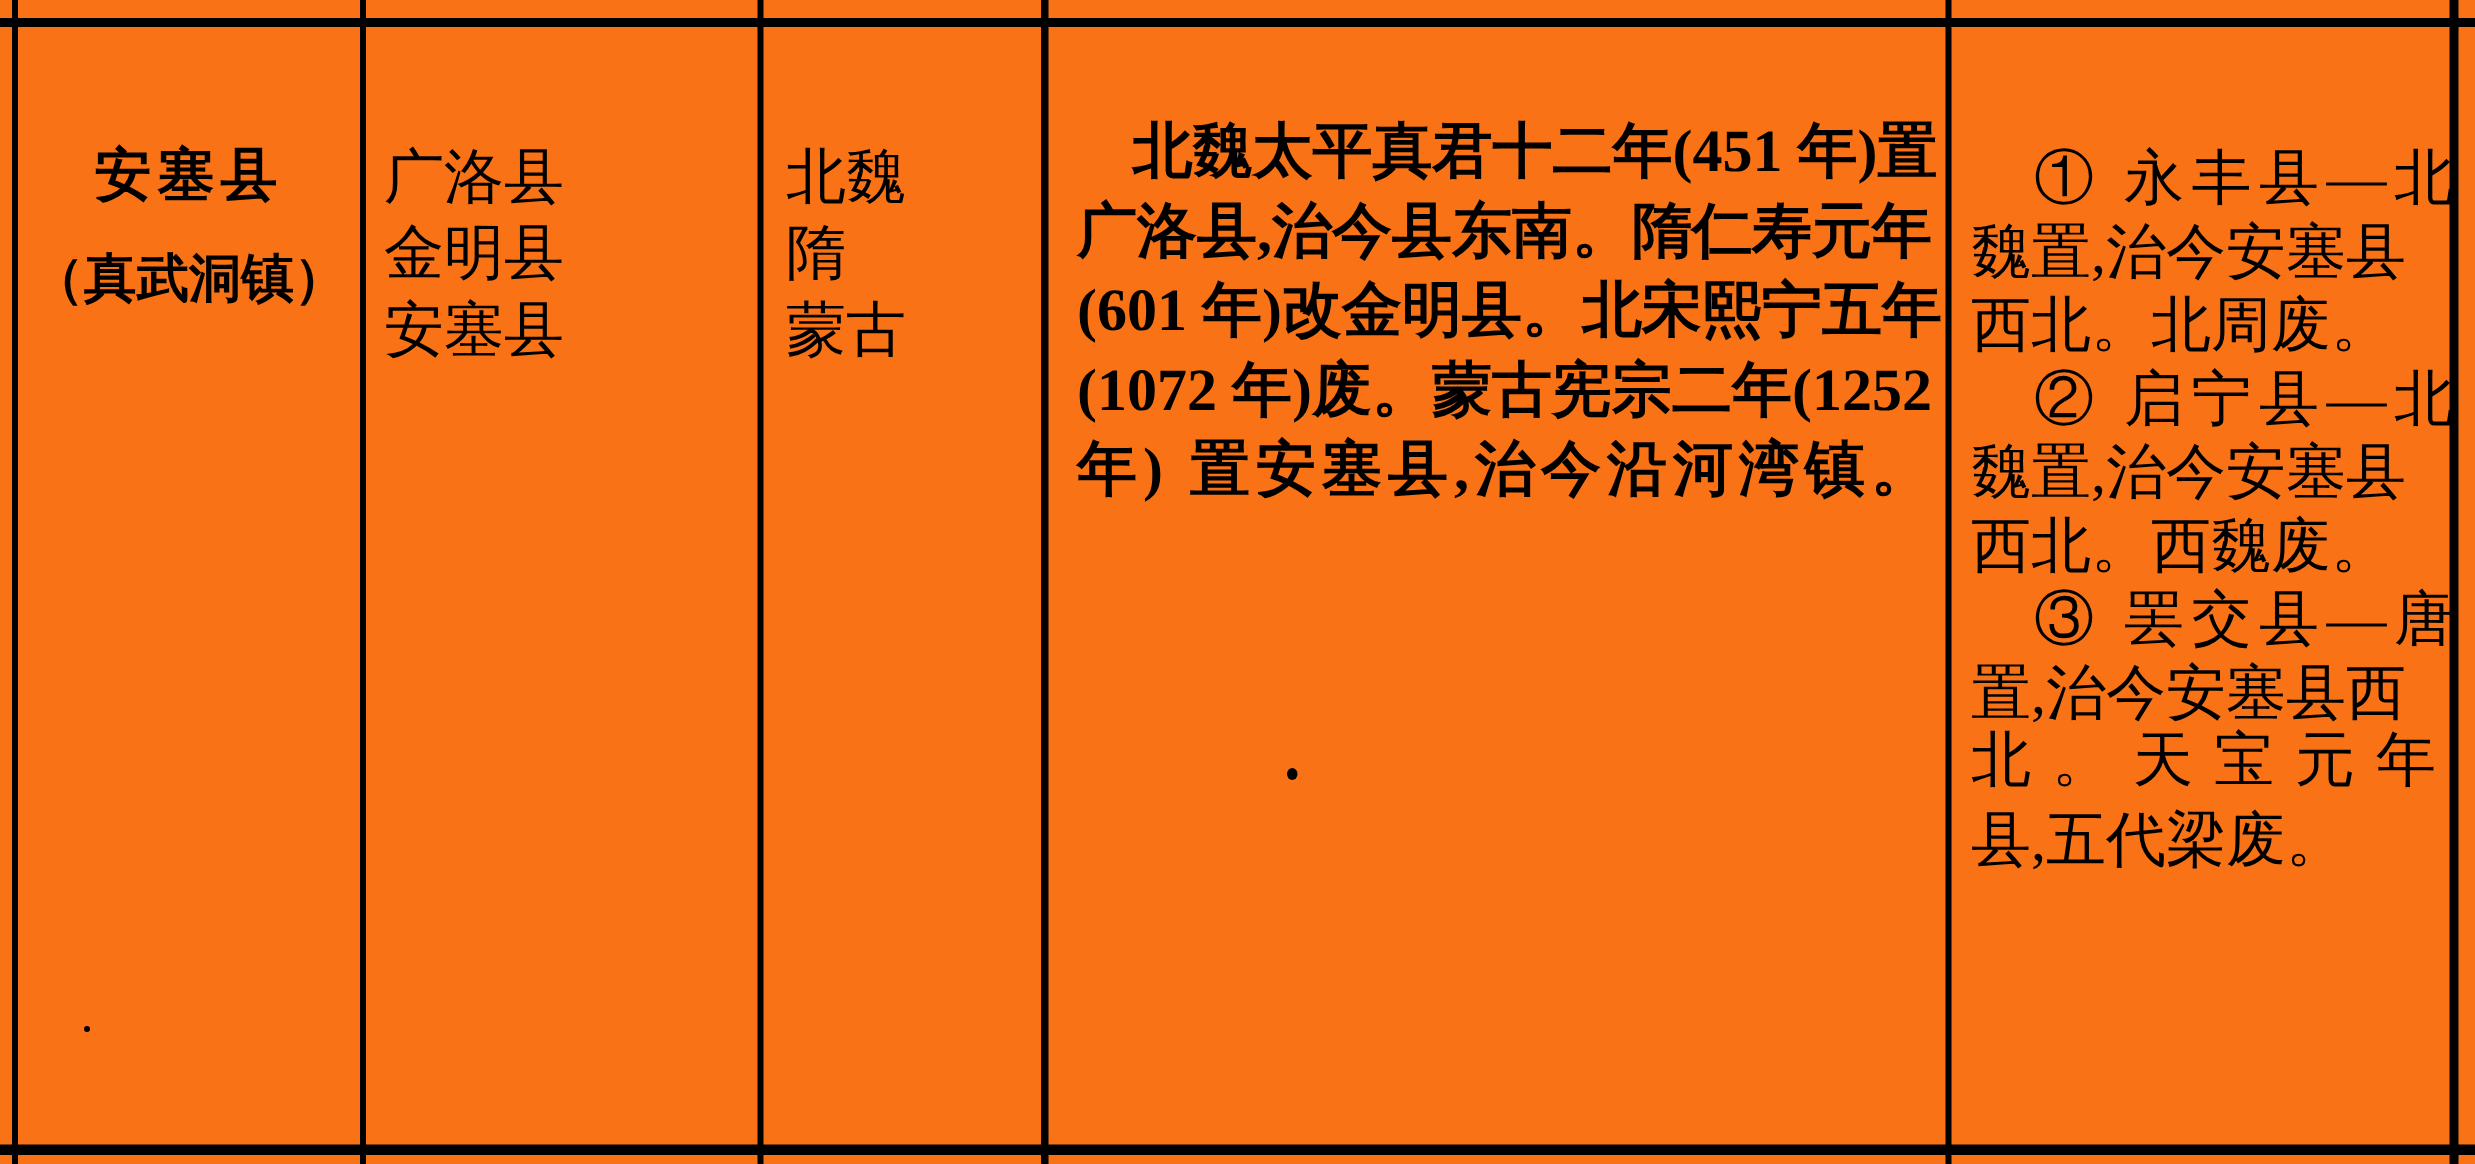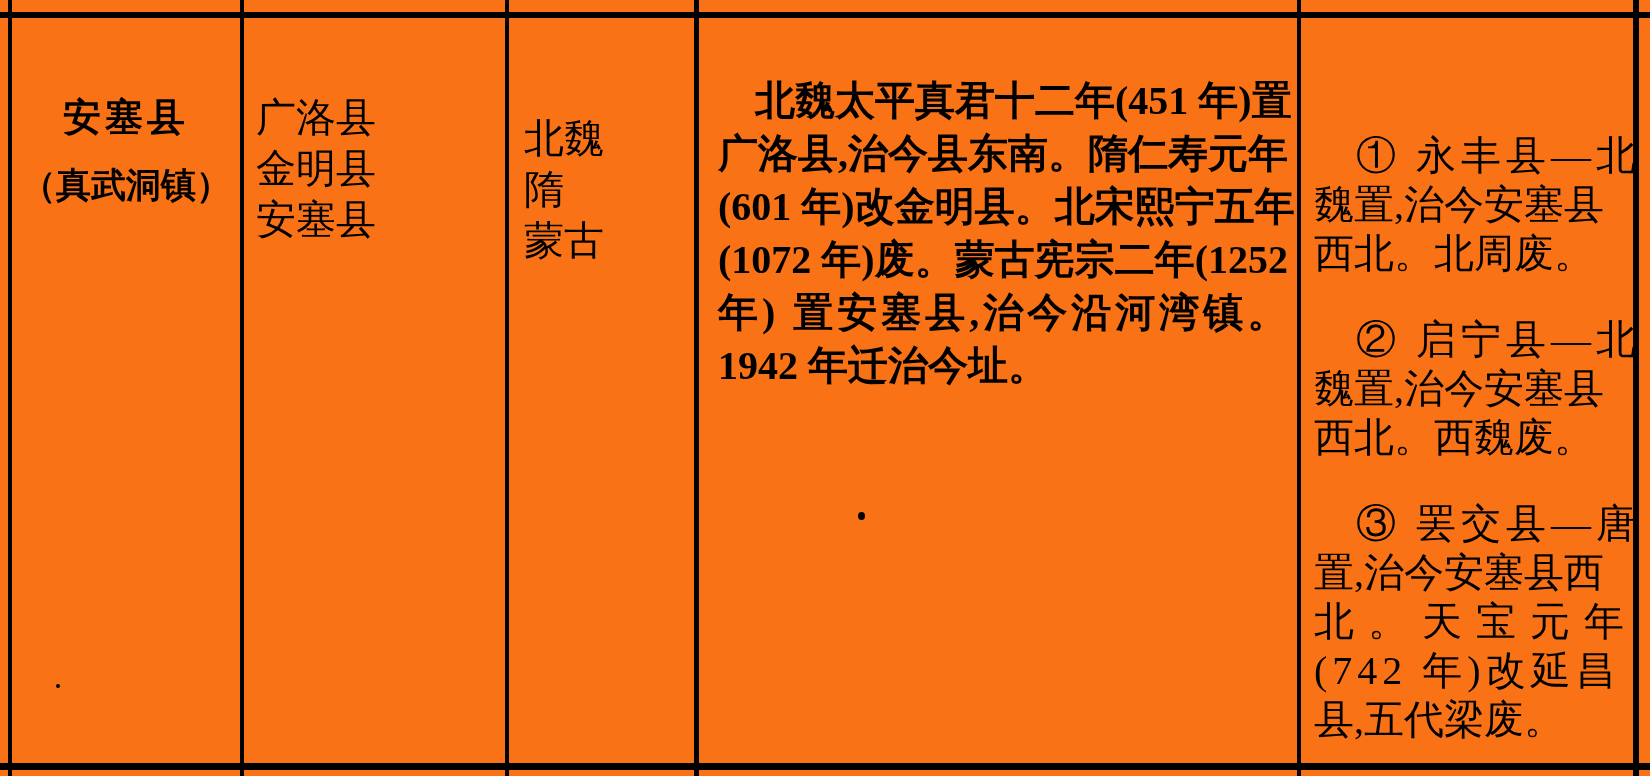--- a/index.html
+++ b/index.html
@@ -34,33 +34,33 @@
   }
   .county-seat {
     font-size: 35px; font-weight: bold; line-height: 50px; margin-top: 19px;
     letter-spacing: 0px;
   }
 
   
   .cell-former { left: 256px; top: 92px; }
 
   
-  .cell-dynasty { left: 524px; top: 92px; margin-top: 21px; }
+  .cell-dynasty { left: 524px; top: 92px; }
 
   
   .cell-history { left: 718px; top: 74px; width: 576px; font-weight: bold; }
   .cell-history .line { line-height: 53px; }
   .hist-indent { text-indent: 37px; }
   .ls-med { letter-spacing: 4px; }
 
   
   .cell-notes { left: 1314px; top: 94px; width: 318px; }
   .cell-notes .line { line-height: 49px; }
-  .note-head { text-indent: 42px; letter-spacing: 5px; margin-top: 37px; }
-  .ls-wide  { letter-spacing: 14px; }
+  .note-head { text-indent: 42px; letter-spacing: 5px; }
+  .ls-wide  { letter-spacing: 14px; font-family: Liberation Mono, monospace; }
   .ls-small { letter-spacing: 5px; }
 
   
   .speck { position: absolute; background: #000; border-radius: 50%; }
   .speck-a { left: 858px; top: 512px; width: 7px; height: 8px; }
   .speck-b { left: 56px;  top: 684px; width: 4px; height: 4px; }
 </style>
 </head>
 <body>
 
@@ -91,33 +91,31 @@
     <div class="line">隋</div>
     <div class="line">蒙古</div>
   </div>
 
   <div class="cell cell-history">
     <div class="line hist-indent">北魏太平真君十二年(451 年)置</div>
     <div class="line">广洛县,治今县东南。隋仁寿元年</div>
     <div class="line">(601 年)改金明县。北宋熙宁五年</div>
     <div class="line">(1072 年)废。蒙古宪宗二年(1252</div>
     <div class="line ls-med">年) 置安塞县,治今沿河湾镇。</div>
-    <div class="line">1942 年迁治今址。</div>
   </div>
 
   <div class="cell cell-notes">
     <div class="line note-head">① 永丰县—北</div>
     <div class="line">魏置,治今安塞县</div>
     <div class="line">西北。北周废。</div>
     <div class="line note-head">② 启宁县—北</div>
     <div class="line">魏置,治今安塞县</div>
     <div class="line">西北。西魏废。</div>
     <div class="line note-head">③ 罢交县—唐</div>
     <div class="line">置,治今安塞县西</div>
     <div class="line ls-wide">北。天宝元年</div>
-    <div class="line ls-small">(742 年)改延昌</div>
     <div class="line">县,五代梁废。</div>
   </div>
 
   <div class="speck speck-a"></div>
   <div class="speck speck-b"></div>
 
 </div>
 
 </body></html>

